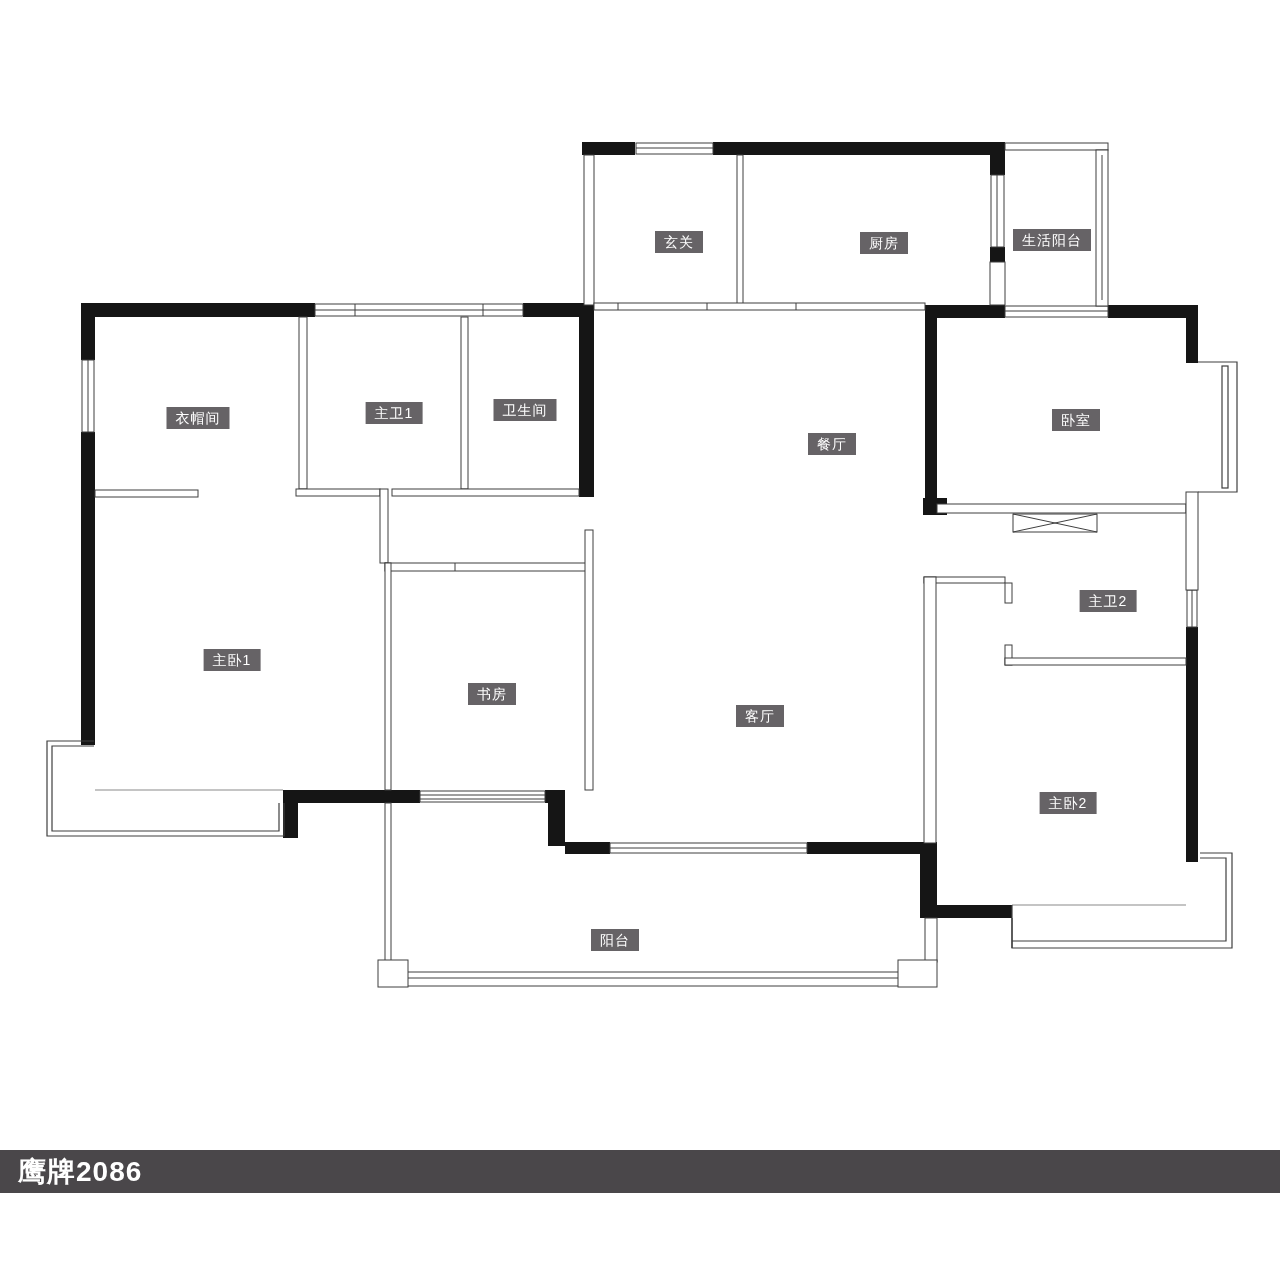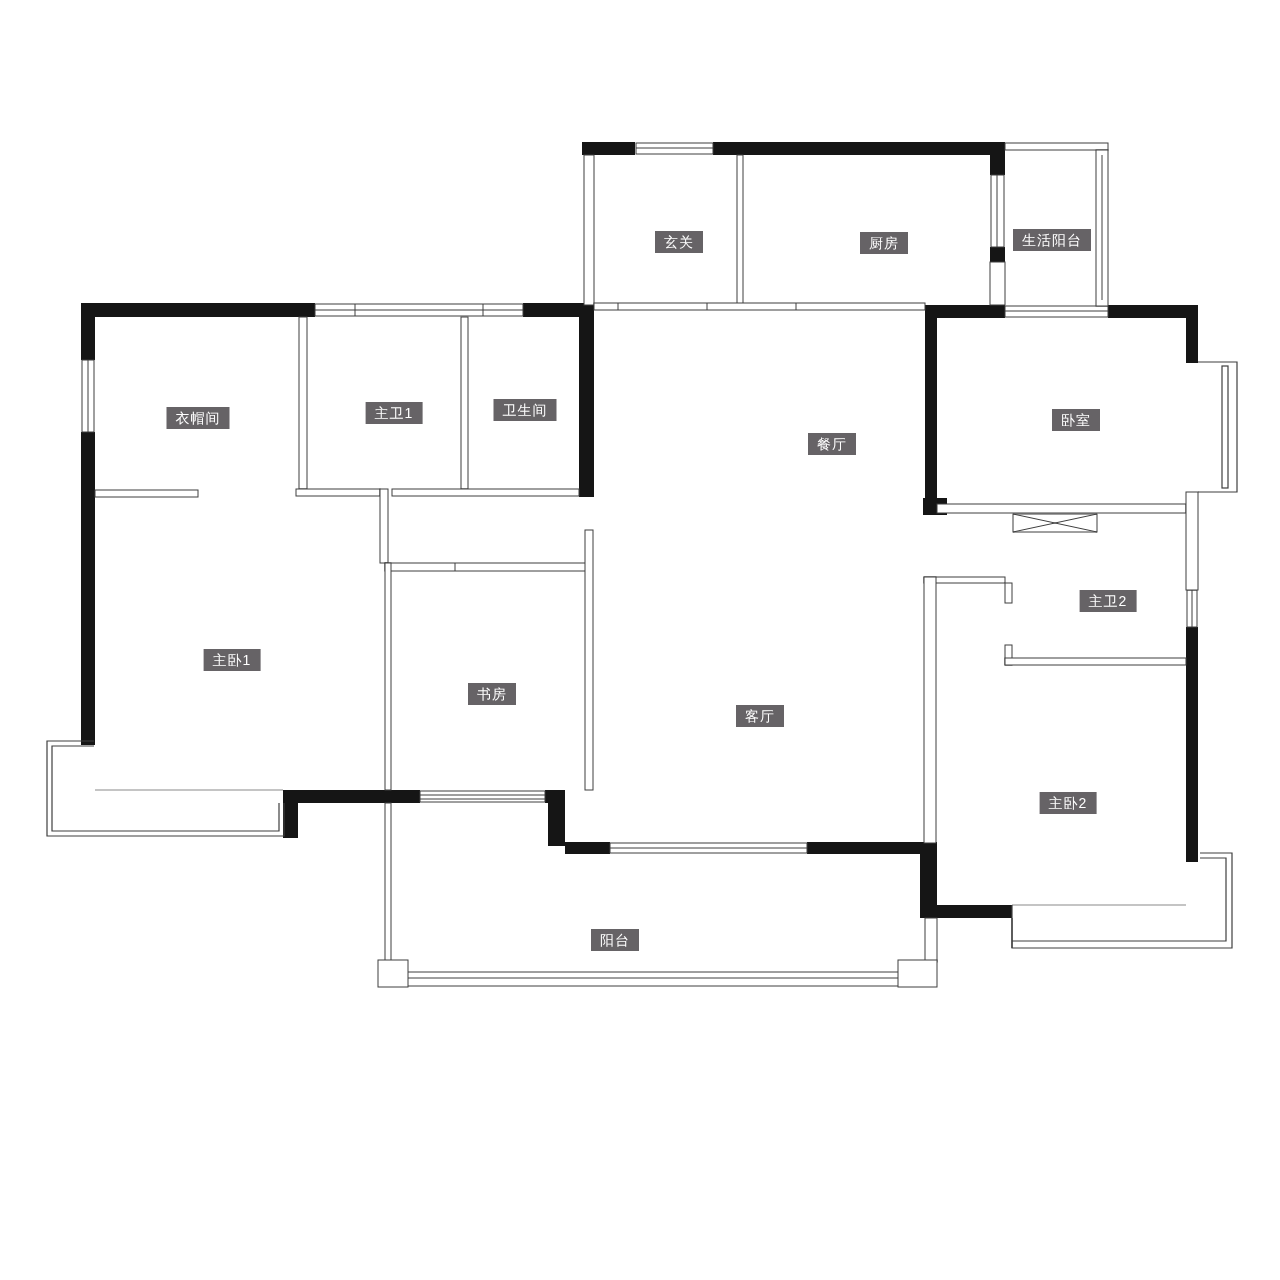--- a/index.html
+++ b/index.html
@@ -181,14 +181,17 @@
     <div class="badge" style="left:832px;top:432px">餐厅</div>
     <div class="badge" style="left:1076px;top:408px">卧室</div>
     <div class="badge" style="left:232px;top:648px">主卧1</div>
     <div class="badge" style="left:492px;top:682px">书房</div>
     <div class="badge" style="left:760px;top:704px">客厅</div>
     <div class="badge" style="left:1108px;top:589px">主卫2</div>
     <div class="badge" style="left:1068px;top:791px">主卧2</div>
     <div class="badge" style="left:615px;top:928px">阳台</div>
   </div>
 
+  <div class="brand-bar">
+    <span>鹰牌2086</span>
+  </div>
 
 </div>
 
 </body></html>

